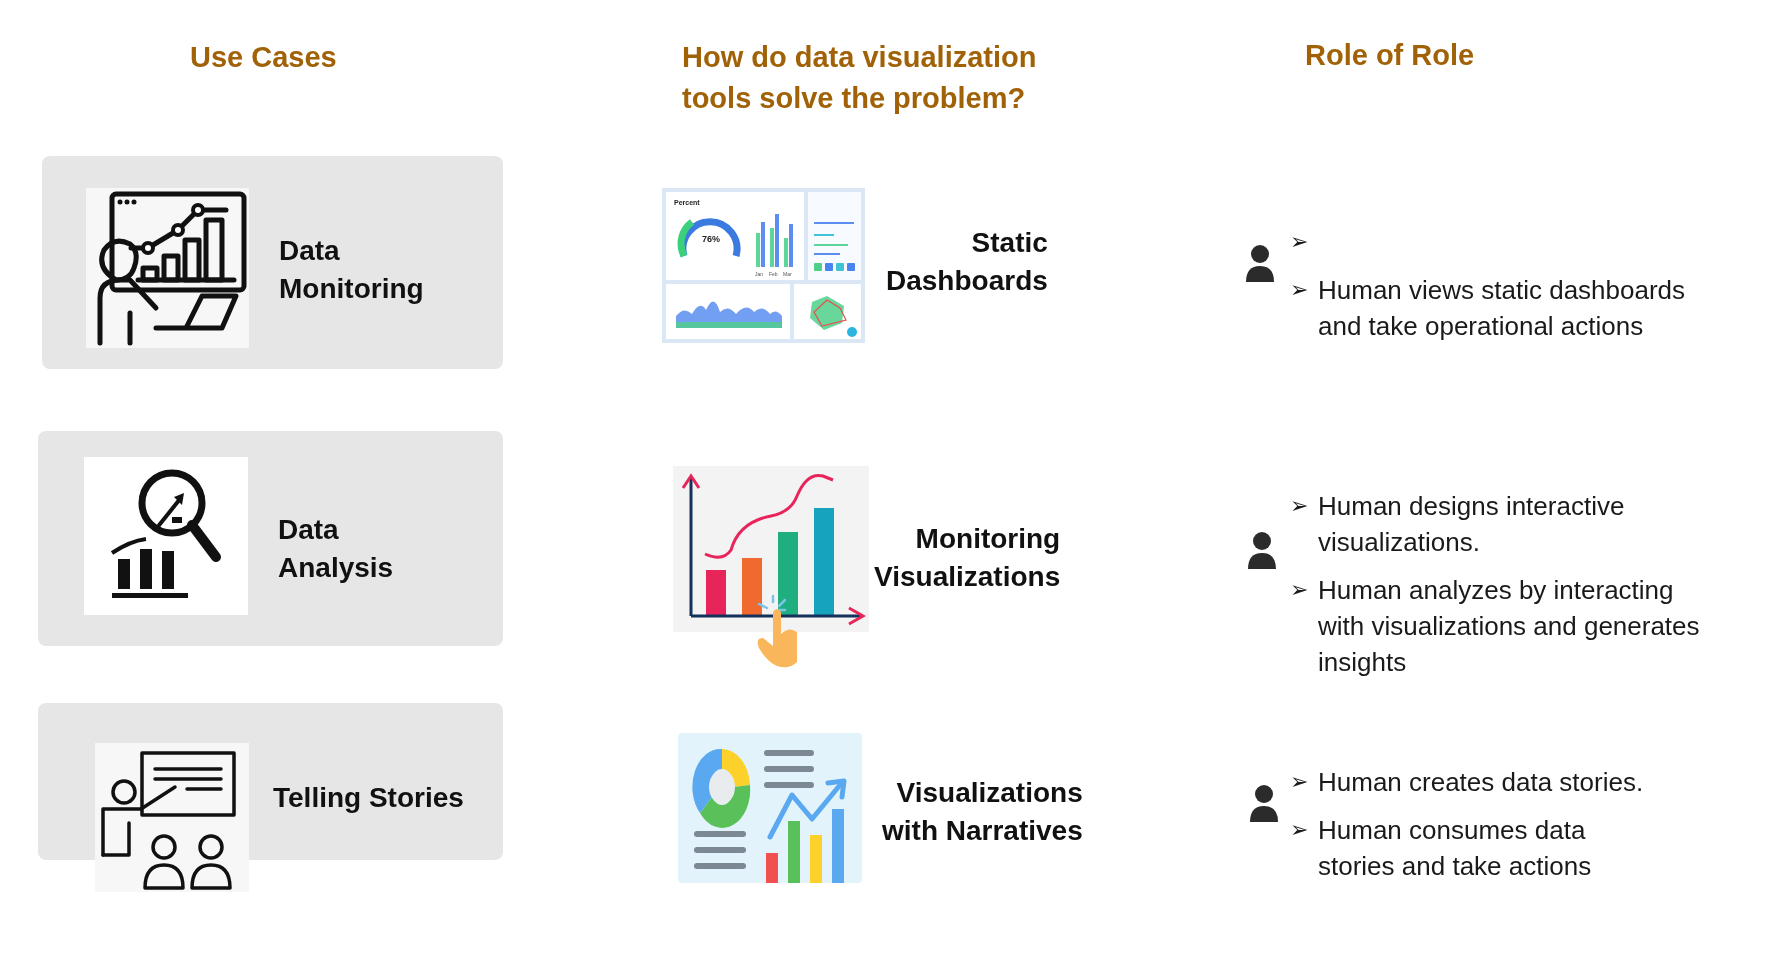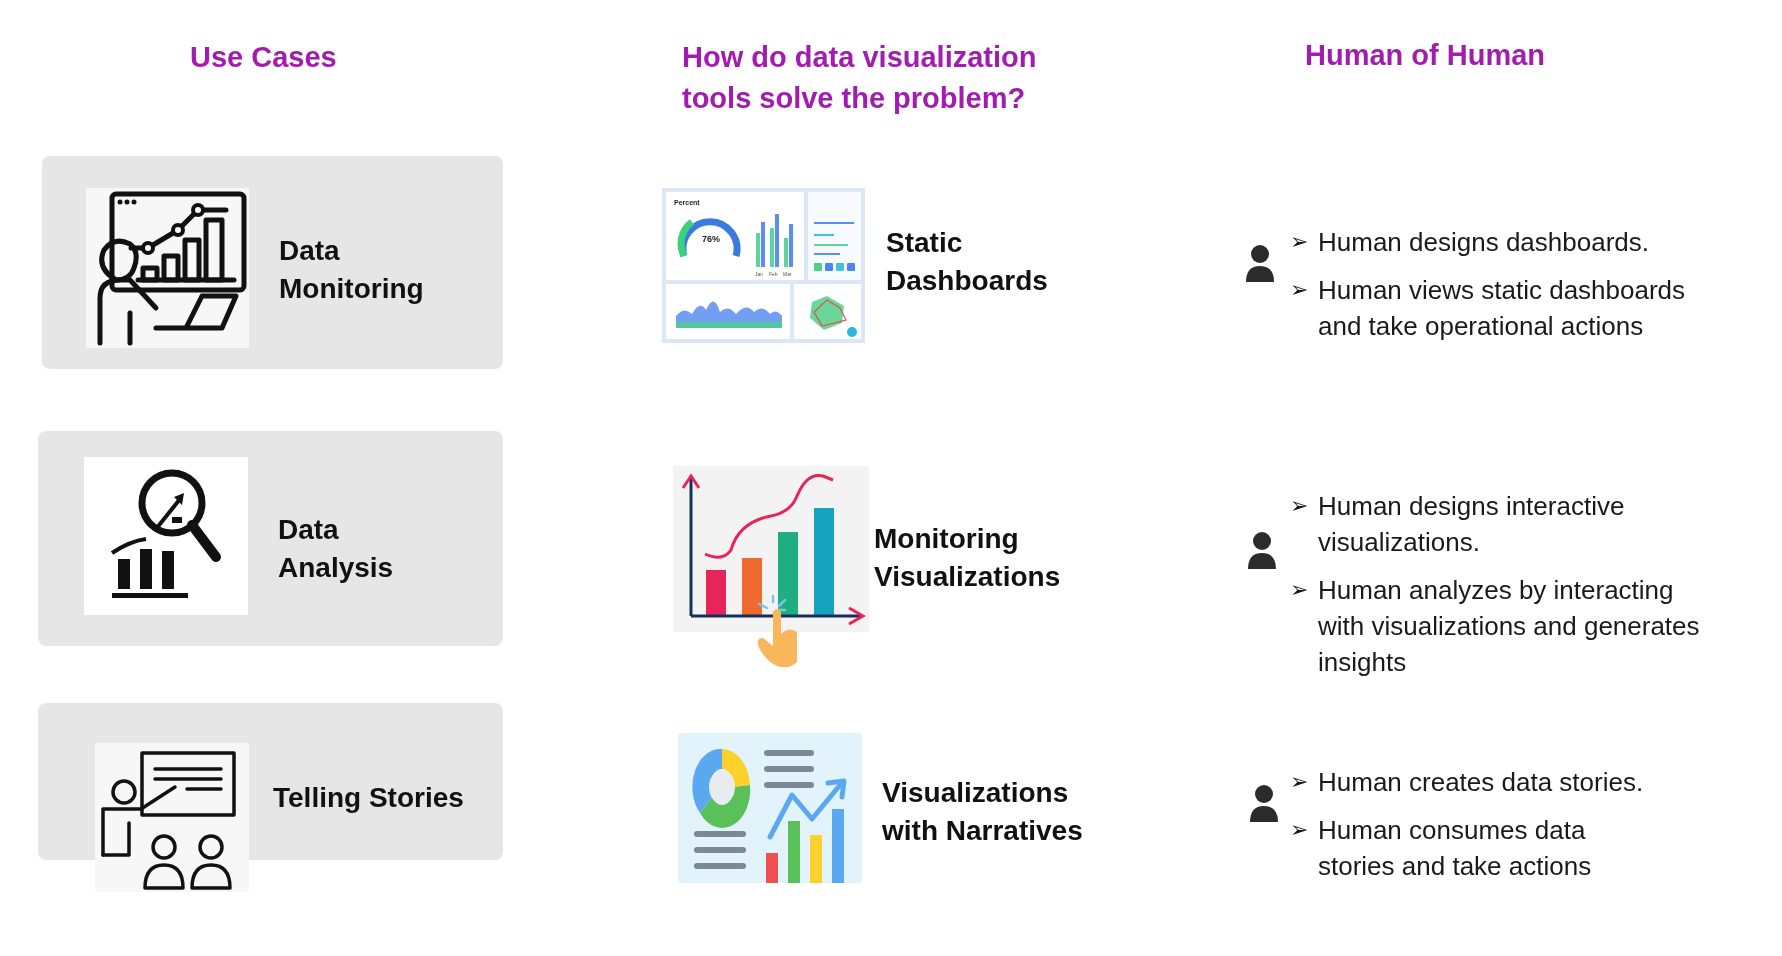--- a/index.html
+++ b/index.html
@@ -3,58 +3,58 @@
 <meta charset="utf-8">
 <style>
   html, body { margin: 0; padding: 0; }
   body {
     width: 1782px; height: 956px; position: relative; overflow: hidden;
     background: #ffffff; color: #111111;
     font-family: "Liberation Sans", "DejaVu Sans", sans-serif;
   }
   .abs { position: absolute; }
   .col-header {
-    font-weight: bold; font-size: 29px; line-height: 41px; color: #a21caf;
+    font-weight: bold; font-size: 29px; line-height: 41px; color: #a16207;
     white-space: nowrap;
   }
   .card {
     position: absolute; background: #e6e6e6; border-radius: 8px;
   }
   .card-icon {
     position: absolute; background: #f7f7f7;
   }
   .card-icon.white { background: #ffffff; }
   .card-label {
     position: absolute; font-weight: bold; font-size: 28px; line-height: 38px;
     color: #111; white-space: nowrap;
   }
   .tool-label {
     position: absolute; font-weight: bold; font-size: 28px; line-height: 38px;
-    color: #111; white-space: nowrap;
+    color: #111; white-space: nowrap; text-align: right;
   }
   .tool-img { position: absolute; }
   .person-icon { position: absolute; width: 32px; height: 40px; }
   .bullets { position: absolute; left: 1290px; }
   .bullet {
     display: flex; align-items: flex-start; font-size: 26px; line-height: 36px;
     color: #1a1a1a; margin-bottom: 12px;
   }
   .bullet .arrow { width: 28px; flex: 0 0 28px; font-size: 22px; line-height: 36px; }
   .bullet .txt { white-space: pre-line; }
   svg text { font-family: "Liberation Sans", sans-serif; }
 </style>
 </head>
 <body>
 
 <div class="abs col-header" style="left:190px; top:37px;">Use Cases</div>
 <div class="abs col-header" style="left:668px; top:37px;margin-left:14px;">
   <div>How do data visualization</div>
   <div>tools solve the problem?</div>
 </div>
-<div class="abs col-header" style="left:1305px; top:35px;">Human of Human</div>
+<div class="abs col-header" style="left:1305px; top:35px;">Role of Role</div>
 
 <div class="card" style="left:42px; top:156px; width:461px; height:213px;">
   <div class="card-icon" style="left:44px; top:32px; width:163px; height:160px;">
     <svg width="163" height="160" viewBox="0 0 163 160">
       <g fill="none" stroke="#111" stroke-width="5" stroke-linejoin="round" stroke-linecap="round">
         <rect x="26" y="6" width="132" height="96" rx="4"></rect>
         <path d="M45 60 L62 60 L92 42 L112 22 L140 22"></path>
         <rect x="57" y="80" width="14" height="12"></rect>
         <rect x="78" y="68" width="14" height="24"></rect>
         <rect x="99" y="52" width="14" height="40"></rect>
@@ -123,21 +123,20 @@
   <div>Dashboards</div>
 </div>
 
 <svg class="person-icon" style="left:1244px; top:244px;" viewBox="0 0 32 40">
   <circle cx="16" cy="10" r="9" fill="#2b2b2b"></circle>
   <path d="M2 38 Q2 22 16 22 Q30 22 30 38 Z" fill="#2b2b2b"></path>
 </svg>
 <div class="bullets" style="top:224px;">
   <div class="bullet">
     <span class="arrow">➢</span>
-    <span class="txt">Human designs dashboards.</span>
   </div>
   <div class="bullet">
     <span class="arrow">➢</span>
     <span class="txt"> Human views static dashboards
 and take operational actions</span>
   </div>
 </div>
 
 <div class="card" style="left:38px; top:431px; width:465px; height:215px;">
   <div class="card-icon white" style="left:46px; top:26px; width:164px; height:158px;">

